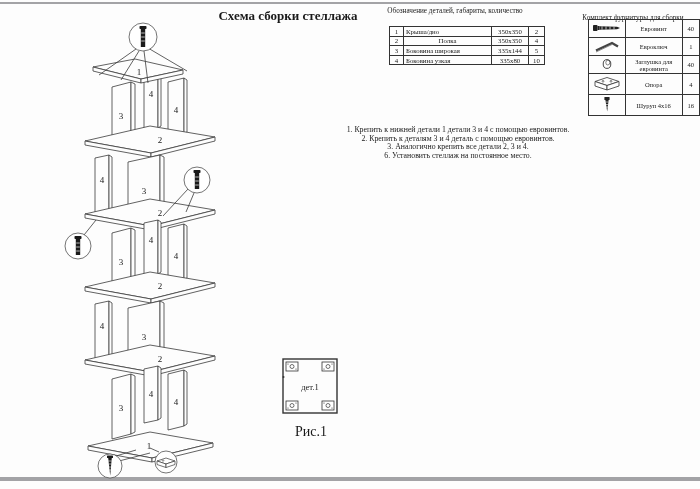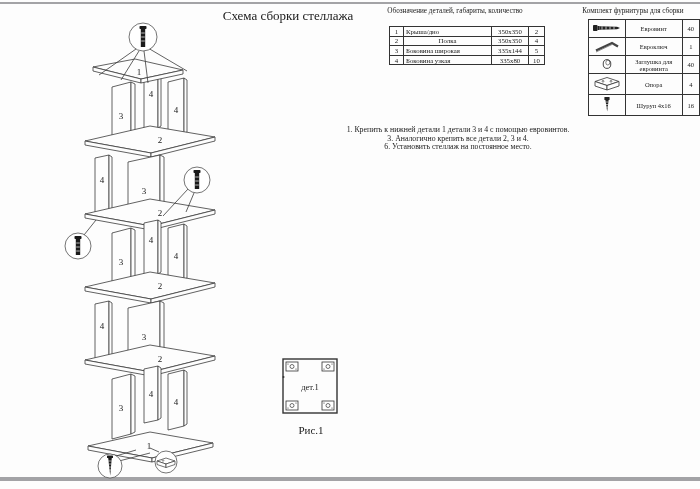--- a/index.html
+++ b/index.html
@@ -1,36 +1,36 @@
 <!DOCTYPE html>
 <html><head>
 <meta charset="utf-8">
 <style>
   html,body{margin:0;padding:0;background:#ffffff;}
   #page{position:relative;width:700px;height:489px;background:#fdfdfd;overflow:hidden;
         font-family:"Liberation Serif",serif;color:#1a1a1a;}
   .abs{position:absolute;}
   .edge{background:#a3a3a6;}
-  #title{left:178px;top:8px;width:220px;text-align:center;font-size:13px;font-weight:400;}
+  #title{left:178px;top:8px;width:220px;text-align:center;font-size:13px;font-weight:700;}
   #parts-caption{left:357px;top:7px;width:196px;text-align:center;font-size:7.2px;line-height:1.25;}
   #parts-table{left:389px;top:26px;border-collapse:collapse;}
   #parts-table td{border:0.8px solid #333;font-size:6.8px;padding:0 2px;height:8.6px;line-height:1.05;}
   #parts-table td.c{text-align:center;}
   #parts-table td.name{width:83px;}
   #parts-table td.num{width:9px;text-align:center;}
   #parts-table td.size{width:32px;text-align:center;}
   #parts-table td.qty{width:11px;text-align:center;}
-  #hw-title{left:568px;top:7px;width:130px;text-align:center;font-size:7.2px;}
+  #hw-title{left:568px;top:14px;width:130px;text-align:center;font-size:7.2px;}
   #hw-table{left:588px;top:19px;border-collapse:collapse;}
   #hw-table td{border:0.8px solid #333;font-size:6.5px;line-height:1.1;padding:1px 2px;}
   #hw-table td.ic{width:32px;height:15px;text-align:center;vertical-align:middle;}
   #hw-table td.name{width:54px;text-align:center;}
   #hw-table td.qty{width:13px;text-align:center;}
   #instructions{left:258px;top:126px;width:400px;font-size:7.8px;line-height:8.55px;white-space:nowrap;text-align:center;}
-  #fig-caption{left:281px;top:424px;width:60px;text-align:center;font-size:11px;}
+  #fig-caption{left:281px;top:424px;width:60px;text-align:center;font-size:14px;}
   svg text{font-family:"Liberation Serif",serif;fill:#1a1a1a;}
   .dln{stroke:#3a3a3a;stroke-width:0.8;fill:none;}
   .dfw{stroke:#3a3a3a;stroke-width:0.8;fill:#fdfdfd;}
   .dfw2{stroke:#3a3a3a;stroke-width:0.7;fill:#ffffff;}
   .plabel{font-size:9px;text-anchor:middle;}
 </style>
 </head>
 <body>
 
 <div id="page">
@@ -135,20 +135,21 @@
             </svg>
       </td>
       <td class="name">Шуруп 4х16</td>
       <td class="qty">16</td>
     </tr>
   </tbody>
     </table>
 
   <div id="instructions" class="abs">
     <div>1. Крепить к нижней детали 1 детали 3 и 4 с помощью евровинтов.</div>
+    <div>2. Крепить к деталям 3 и 4 деталь с помощью евровинтов.</div>
     <div>3. Аналогично крепить все детали 2, 3 и 4.</div>
     <div>6. Установить стеллаж на постоянное место.</div>
   </div>
 
   <svg class="abs" style="left:0;top:0;" width="260" height="489" viewBox="0 0 260 489">
 
     <g>
       <path class="dfw" d="M144,77 L158,74 L158,128 L144,131 Z"></path>
         <path class="dfw" d="M158,74 L161,76 L161,126 L158,128 Z"></path>
       <path class="dfw" d="M168,82 L184,78 L184,134 L168,138 Z"></path>

